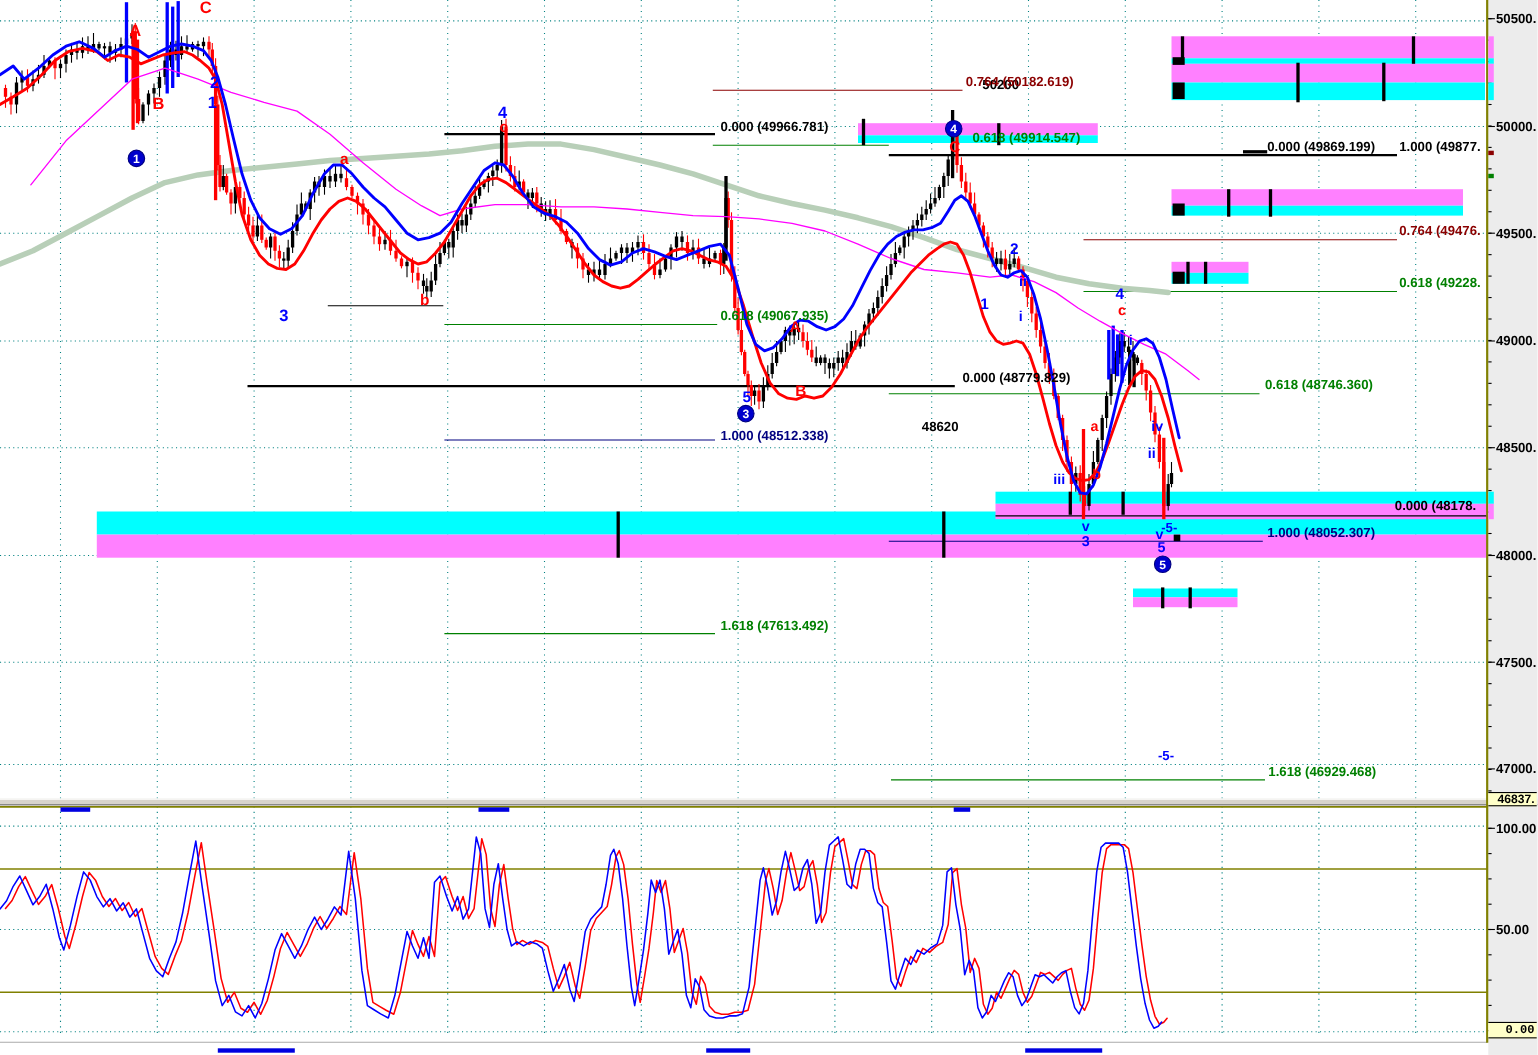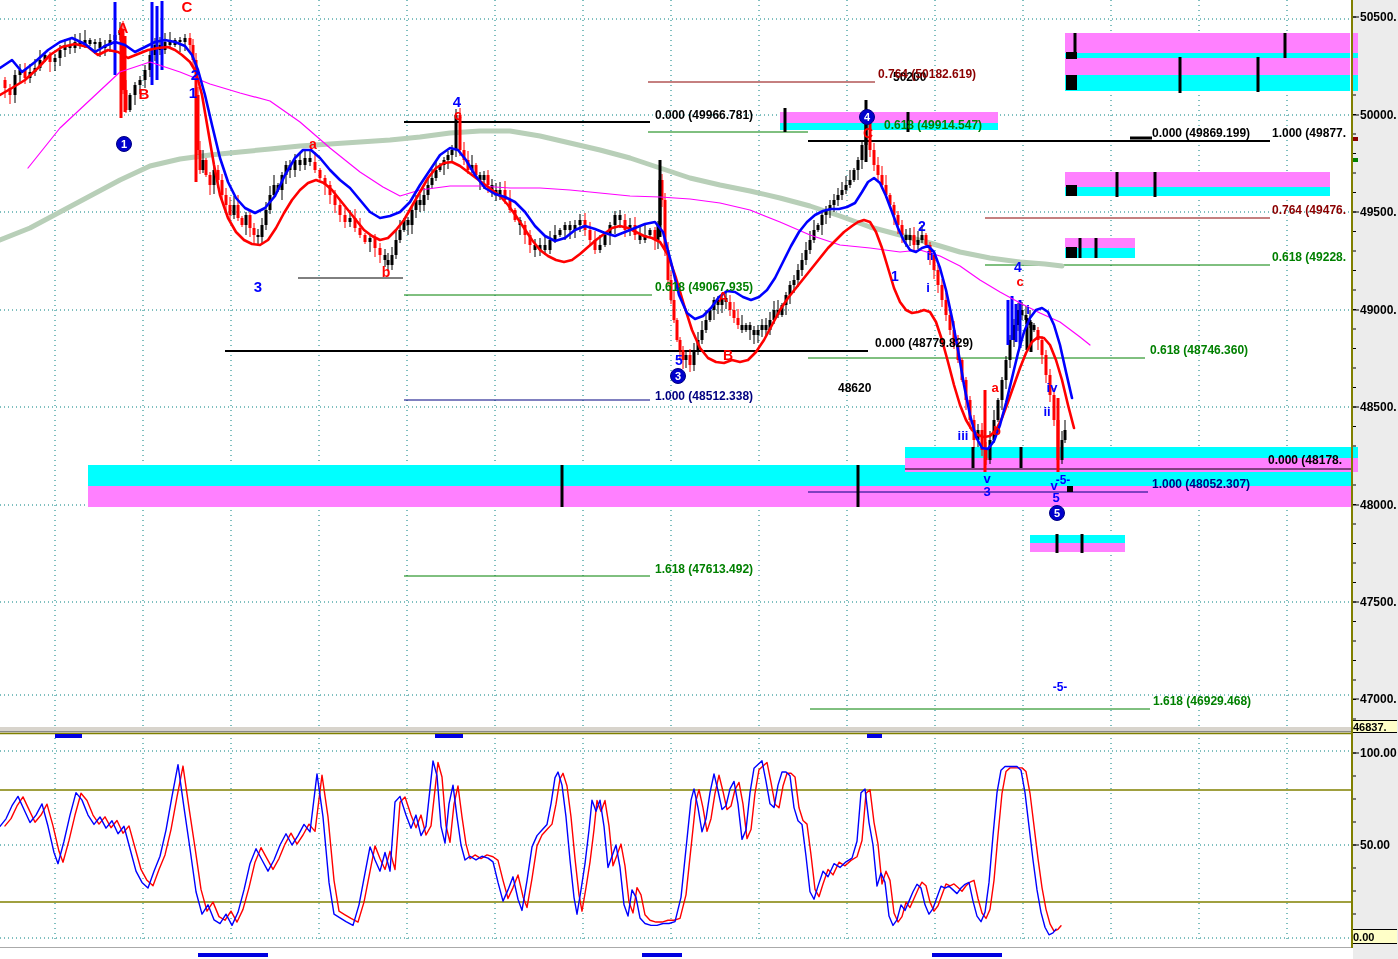--- a/index.html
+++ b/index.html
@@ -1,23 +1,23 @@
 <!DOCTYPE html>
 <html><head>
 <meta charset="utf-8">
 <style>
   html,body{margin:0;padding:0;background:#fff;}
   .screen{position:relative;width:1398px;height:959px;overflow:hidden;background:#ffffff;
           font-family:"Liberation Sans",sans-serif;}
   svg{position:absolute;left:0;top:0;}
   .cur{position:absolute;left:1353px;width:44px;background:#ffffc8;border-top:1px solid #000;
        border-bottom:1px solid #000;font:bold 11px "Liberation Sans",sans-serif;
-       padding:0 2px 0 0;box-sizing:border-box;color:#000;}
+       text-align:right;padding:0 2px 0 0;box-sizing:border-box;color:#000;}
   .price-cur{top:720px;height:13px;line-height:12px;}
-  .osc-cur{top:929px;height:15px;line-height:14px;}
+  .osc-cur{top:929px;height:15px;line-height:14px;font-family:Liberation Mono, monospace;}
 </style>
 </head>
 <body>
 
 <div class="screen">
   <svg id="c" width="1398" height="959" viewBox="0 0 1398 959">
       <g>
         <rect x="0" y="0" width="1352" height="728" fill="#ffffff"></rect>
         <rect x="0" y="733" width="1352" height="226" fill="#ffffff"></rect>
       </g>

